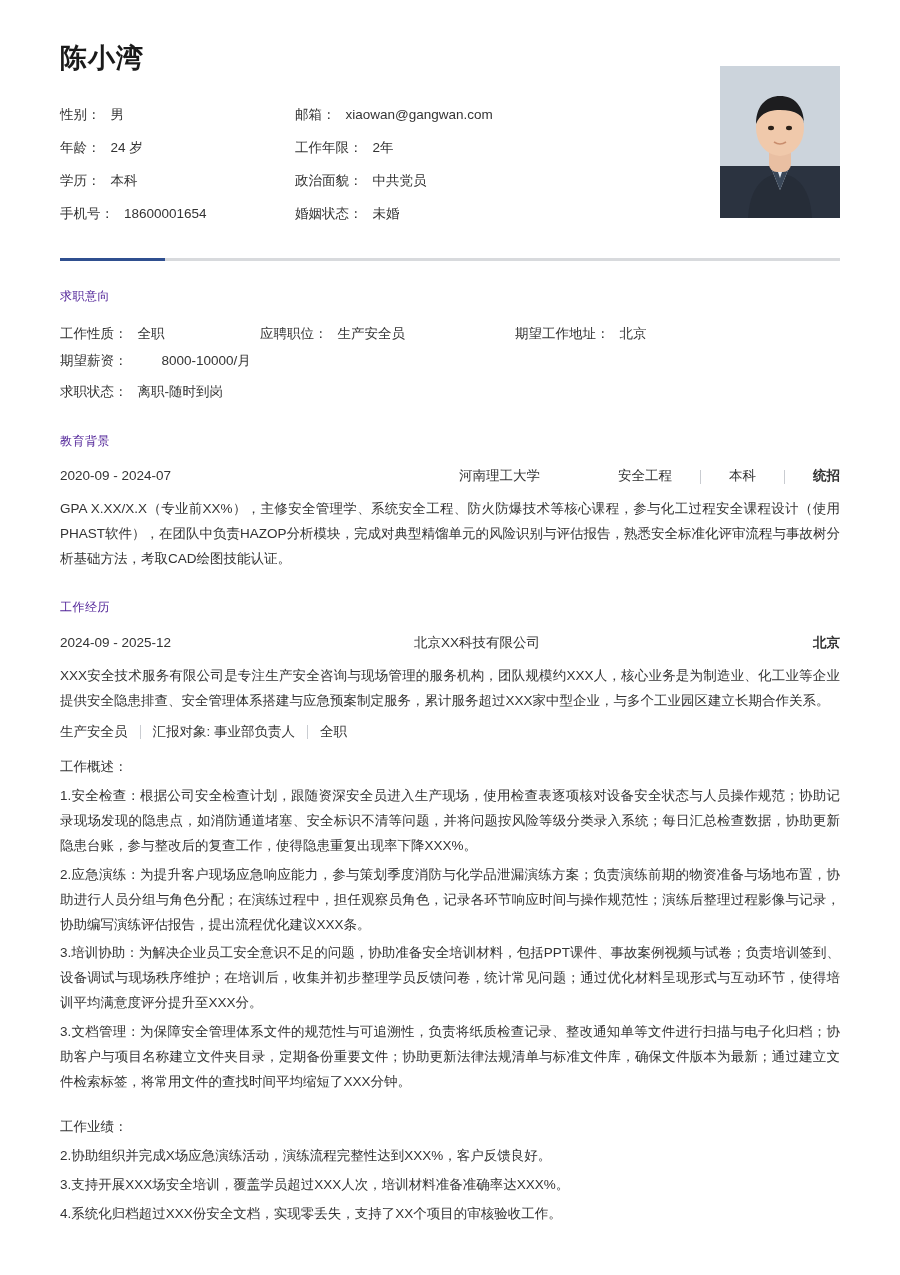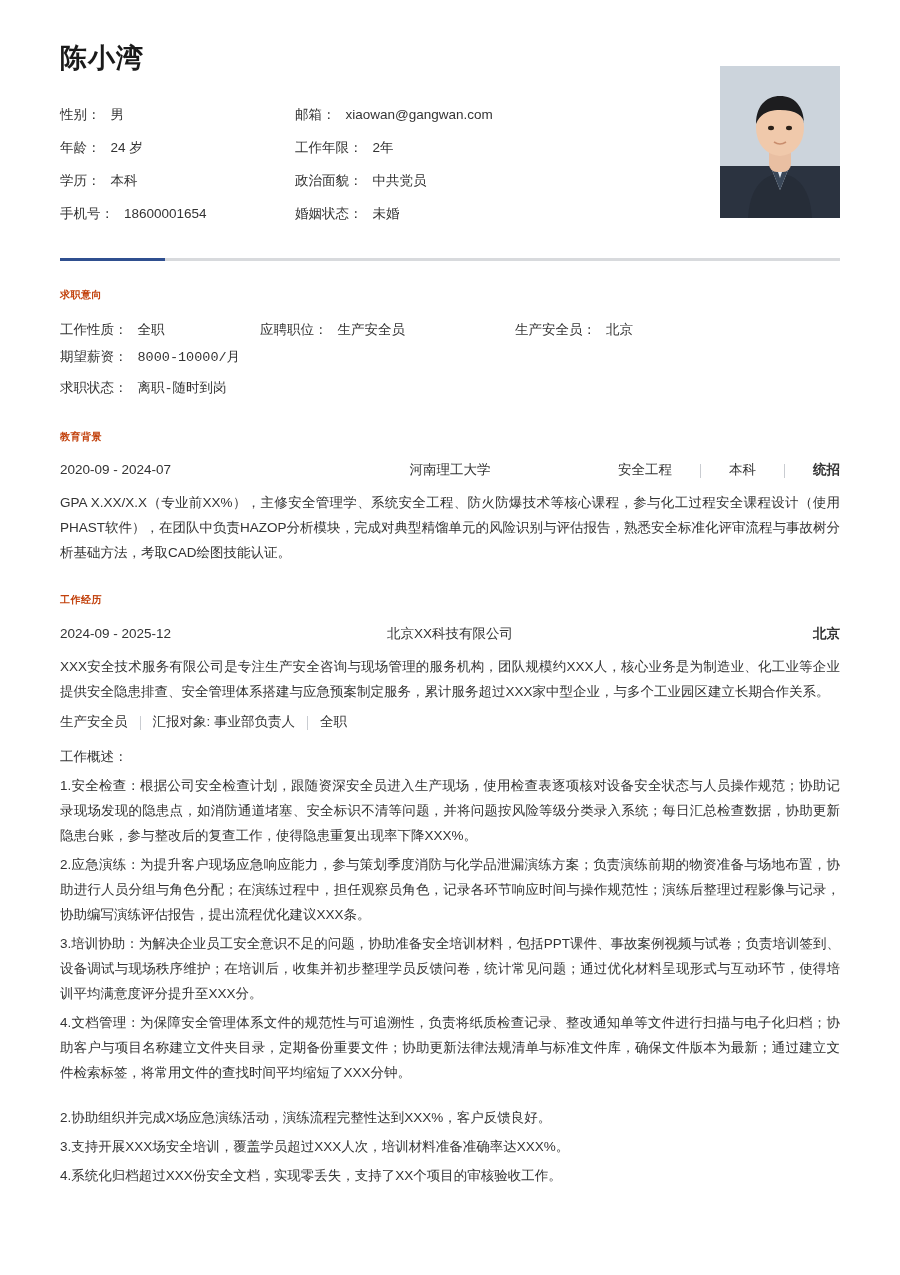--- a/index.html
+++ b/index.html
@@ -77,49 +77,48 @@
     position: absolute;
     left: 0; top: 0;
     width: 105px;
     height: 3px;
     background: #2f4f8f;
   }
 
   
   .section { margin-top: 26px; }
   .section-title {
-    color: #c2410c;
-    font-weight: bold;
-    font-size: 10px;
+    color: #4c1d95;
+    font-weight: normal;
+    font-size: 12px;
     margin-bottom: 16px;
     letter-spacing: 0.5px;
   }
 
   .intent-row {
     display: flex;
     flex-wrap: wrap;
     margin-bottom: 4px;
-    font-family: Liberation Mono, monospace;
   }
   .intent-row .field { margin-right: 0; }
   .col-a { width: 200px; }
   .col-b { width: 255px; }
   .col-c { width: 225px; }
-  .col-d { width: auto; }
+  .col-d { width: auto; gap: 24px; }
 
   
   .entry-head {
     display: flex;
     align-items: center;
     font-size: 13.5px;
     color: #333;
     margin-bottom: 10px;
   }
   .entry-head .left { flex: 0 0 300px; text-align: left; }
-  .entry-head .center { flex: 1 1 auto; text-align: center; }
+  .entry-head .center { flex: 1 1 auto; text-align: right; }
   .entry-head .right {
     flex: 0 0 300px;
     text-align: right;
     display: flex;
     justify-content: flex-end;
     align-items: center;
     gap: 16px;
   }
   .entry-head .right span.tag { padding: 0 12px; }
   .entry-head .right span.tag:last-child { padding-right: 0; font-weight: bold; }
@@ -220,21 +219,21 @@
     <div class="intent-row">
       <div class="field col-a">
         <span class="lbl">工作性质：</span>
         <span class="val">全职</span>
       </div>
       <div class="field col-b">
         <span class="lbl">应聘职位：</span>
         <span class="val">生产安全员</span>
       </div>
       <div class="field col-c">
-        <span class="lbl">生产安全员：</span>
+        <span class="lbl">期望工作地址：</span>
         <span class="val">北京</span>
       </div>
       <div class="field col-d">
         <span class="lbl">期望薪资：</span>
         <span class="val">8000-10000/月</span>
       </div>
     </div>
 
     <div class="intent-row">
       <div class="field col-a">
@@ -280,23 +279,24 @@
       <span class="sep"></span>
       <span class="tag">汇报对象: 事业部负责人</span>
       <span class="sep"></span>
       <span class="tag">全职</span>
     </div>
 
     <div class="para">工作概述：</div>
     <div class="para">1.安全检查：根据公司安全检查计划，跟随资深安全员进入生产现场，使用检查表逐项核对设备安全状态与人员操作规范；协助记录现场发现的隐患点，如消防通道堵塞、安全标识不清等问题，并将问题按风险等级分类录入系统；每日汇总检查数据，协助更新隐患台账，参与整改后的复查工作，使得隐患重复出现率下降XXX%。</div>
     <div class="para">2.应急演练：为提升客户现场应急响应能力，参与策划季度消防与化学品泄漏演练方案；负责演练前期的物资准备与场地布置，协助进行人员分组与角色分配；在演练过程中，担任观察员角色，记录各环节响应时间与操作规范性；演练后整理过程影像与记录，协助编写演练评估报告，提出流程优化建议XXX条。</div>
     <div class="para">3.培训协助：为解决企业员工安全意识不足的问题，协助准备安全培训材料，包括PPT课件、事故案例视频与试卷；负责培训签到、设备调试与现场秩序维护；在培训后，收集并初步整理学员反馈问卷，统计常见问题；通过优化材料呈现形式与互动环节，使得培训平均满意度评分提升至XXX分。</div>
-    <div class="para">4.文档管理：为保障安全管理体系文件的规范性与可追溯性，负责将纸质检查记录、整改通知单等文件进行扫描与电子化归档；协助客户与项目名称建立文件夹目录，定期备份重要文件；协助更新法律法规清单与标准文件库，确保文件版本为最新；通过建立文件检索标签，将常用文件的查找时间平均缩短了XXX分钟。</div>
+    <div class="para">3.文档管理：为保障安全管理体系文件的规范性与可追溯性，负责将纸质检查记录、整改通知单等文件进行扫描与电子化归档；协助客户与项目名称建立文件夹目录，定期备份重要文件；协助更新法律法规清单与标准文件库，确保文件版本为最新；通过建立文件检索标签，将常用文件的查找时间平均缩短了XXX分钟。</div>
 
     <div class="block-gap"></div>
 
+    <div class="para">工作业绩：</div>
     <div class="para">2.协助组织并完成X场应急演练活动，演练流程完整性达到XXX%，客户反馈良好。</div>
     <div class="para">3.支持开展XXX场安全培训，覆盖学员超过XXX人次，培训材料准备准确率达XXX%。</div>
     <div class="para">4.系统化归档超过XXX份安全文档，实现零丢失，支持了XX个项目的审核验收工作。</div>
 
   </div>
 
 </div>
 
 </body></html>

